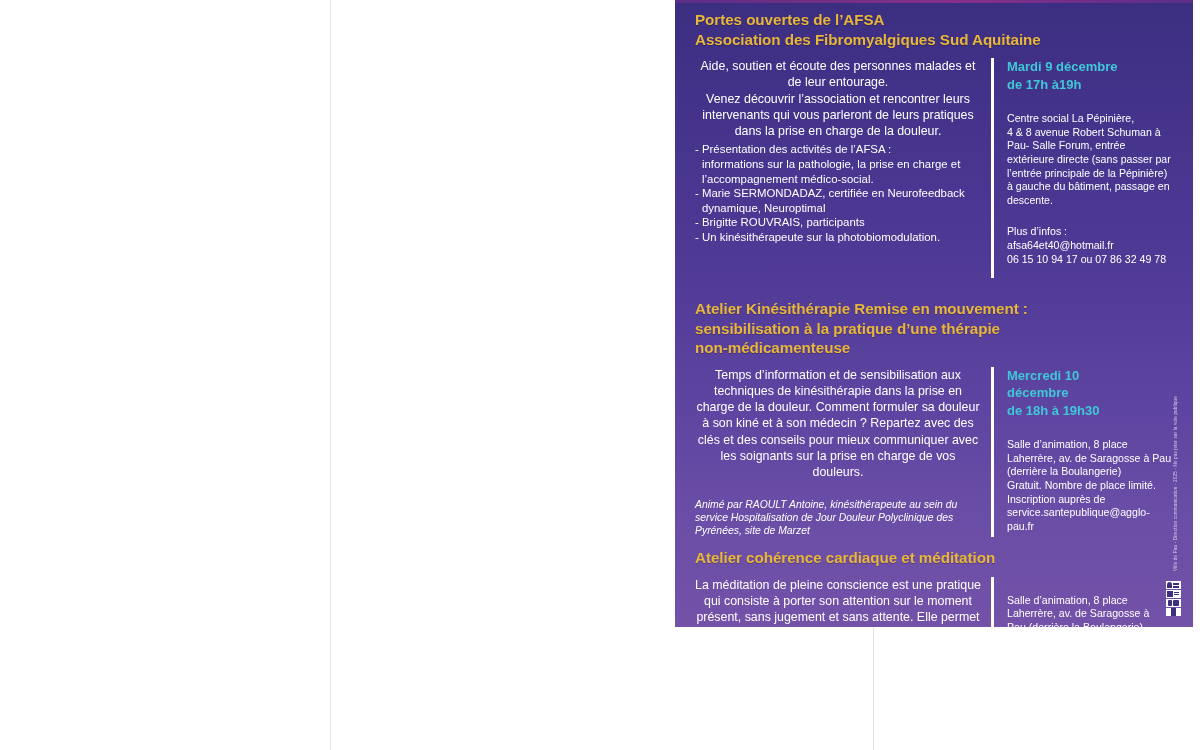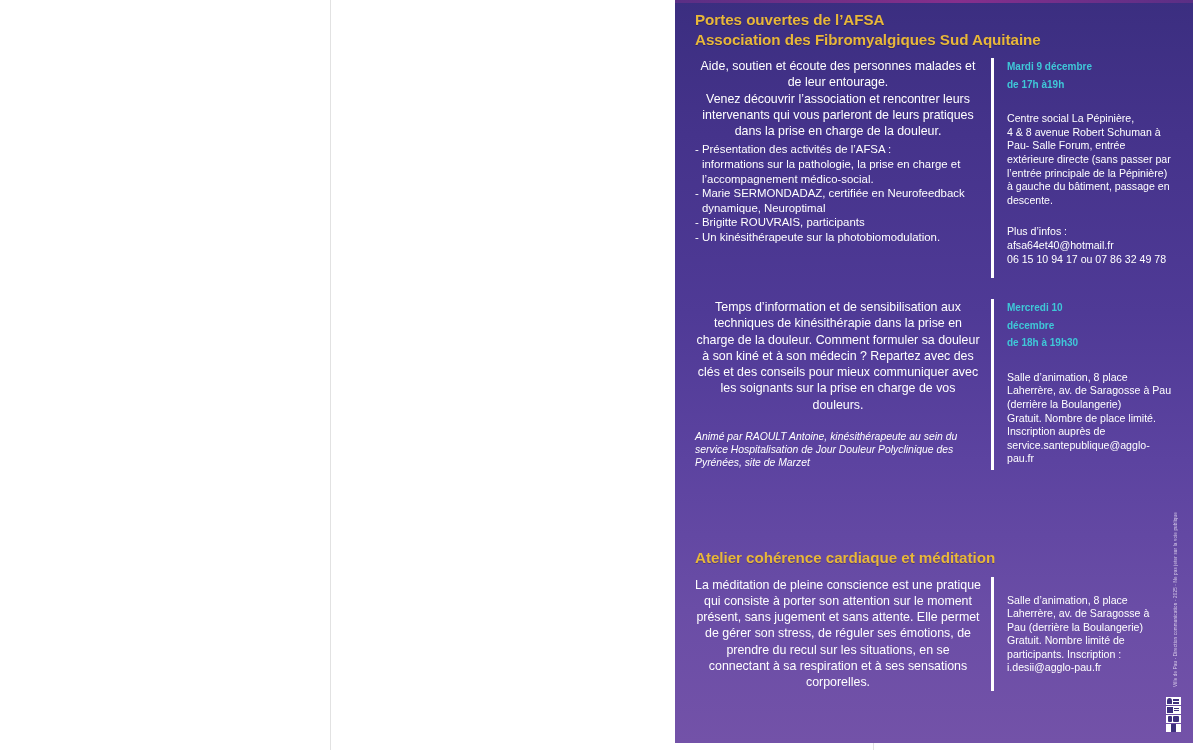--- a/index.html
+++ b/index.html
@@ -29,21 +29,21 @@
     background: #ffffff;
     box-shadow: 0 0 0 1px #e2e2e2;
   }
 
   
   #poster {
     position: absolute;
     left: 344px;
     top: 0px;
     width: 518px;
-    height: 743px;
+    height: 627px;
     background: linear-gradient(180deg,
                 #3b2e80 0%,
                 #45338b 18%,
                 #4f3a96 42%,
                 #5c43a0 62%,
                 #6a4da6 82%,
                 #7352a8 100%);
     overflow: hidden;
   }
 
@@ -113,21 +113,21 @@
     color: #ffffff;
     font-size: 10.4px;
     line-height: 13.2px;
     font-style: italic;
     margin: 17px 0 0 0;
   }
 
   .date-head {
     color: #3fc8d8;
     font-weight: bold;
-    font-size: 10px;
+    font-size: 13px;
     line-height: 17.6px;
     margin: 0;
   }
 
   .venue {
     color: #ffffff;
     font-size: 10.6px;
     line-height: 13.6px;
     margin: 19px 0 0 0;
   }
@@ -244,20 +244,25 @@
 à gauche du bâtiment, passage en
 descente.</p>
             <p class="contact nl" style="white-space: pre-line;">Plus d’infos :
 afsa64et40@hotmail.fr
 06 15 10 94 17 ou 07 86 32 49 78</p>
           </div>
         </div>
       </div>
 
       <div class="block" style="top:299px;">
+        <div class="evt-title">
+          <span>Atelier Kinésithérapie Remise en mouvement :</span><br>
+          <span>sensibilisation à la pratique d’une thérapie</span><br>
+          <span>non-médicamenteuse</span>
+        </div>
 
         <div class="cols">
           <div class="col-left">
             <p class="body-text">Temps d’information et de sensibilisation aux techniques de kinésithérapie dans la prise en charge de la douleur. Comment formuler sa douleur à son kiné et à son médecin ?  Repartez avec des clés et des conseils pour mieux communiquer avec les soignants sur la prise en charge de vos douleurs.</p>
             <p class="animator">Animé par RAOULT Antoine, kinésithérapeute au sein du service Hospitalisation de Jour Douleur Polyclinique des Pyrénées, site de Marzet</p>
           </div>
 
           <div class="col-right">
             <p class="date-head nl" style="white-space: pre-line;">Mercredi 10
 décembre

